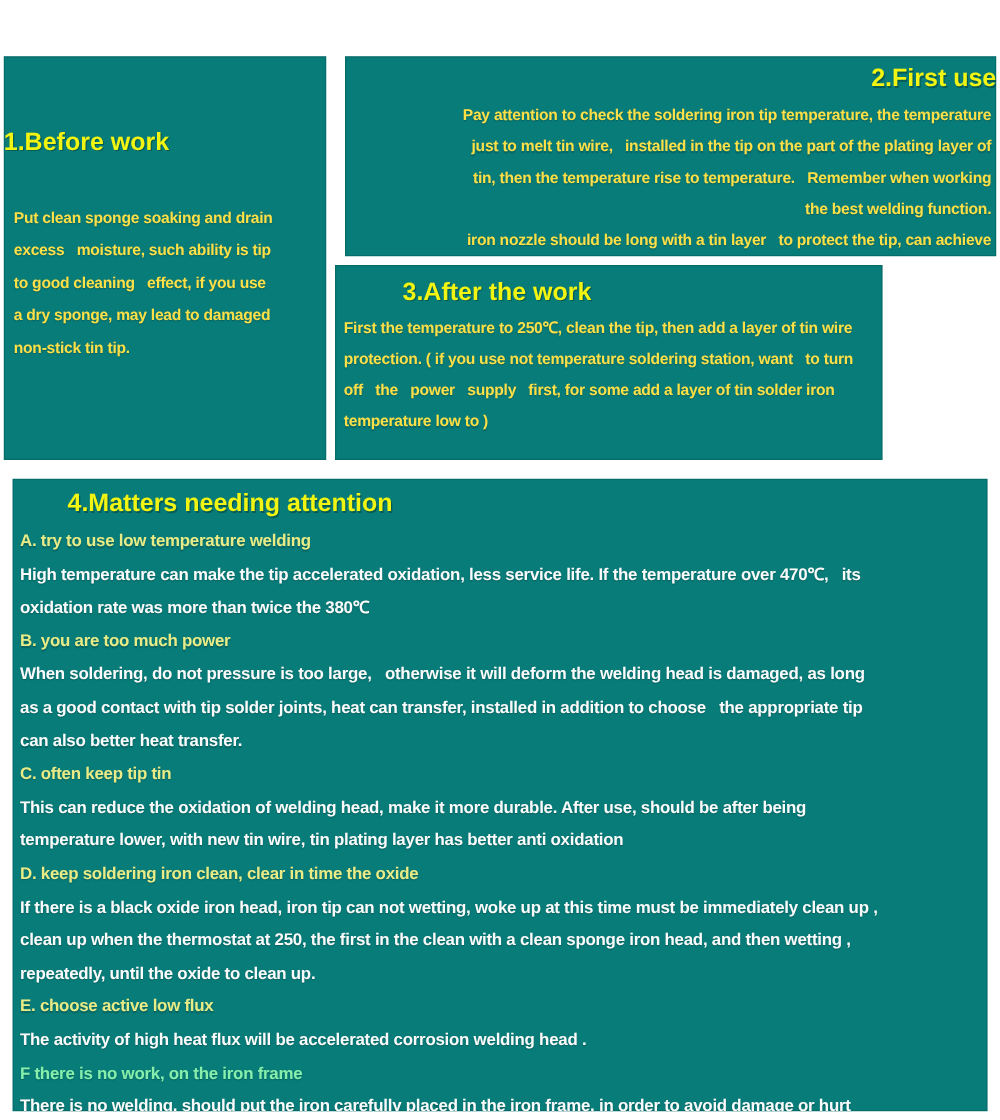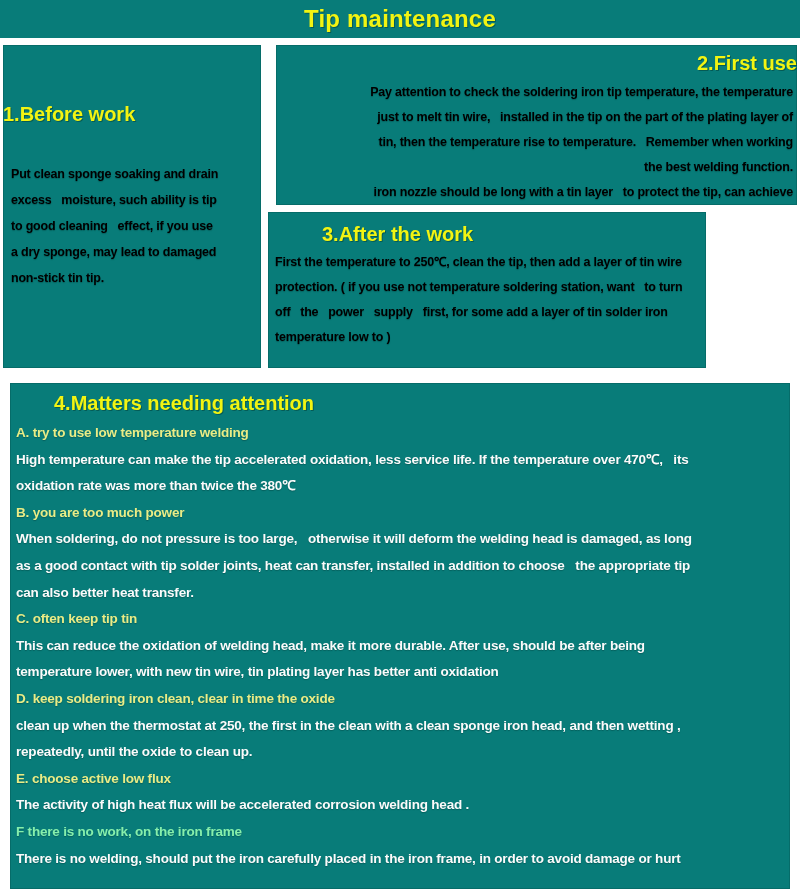--- a/index.html
+++ b/index.html
@@ -55,21 +55,21 @@
     color: #f2f412;
     text-shadow: 1px 1px 0 rgba(0,50,45,0.45);
   }
   .panel-before h2  { margin-top: 56px; text-align: left; line-height: 26px; }
   .panel-first h2   { margin: 6px 0 0 48px; }
   .panel-after h2   { margin: 10px 0 0 54px; }
   .panel-matters h2 { margin: 7px 0 0 44px; line-height: 26px; }
 
   .body-text .tl {
     white-space: pre;
-    color: #000000;
+    color: #fde047;
     text-shadow: 0 1px 1px rgba(0,45,42,0.35);
   }
   .panel-before .body-text {
     margin: 34px 6px 0 8px;
     font-size: 12.5px;
     line-height: 26px;
     letter-spacing: -0.2px;
   }
   .panel-first .body-text {
     margin: 5px 4px 0 7px;
@@ -99,23 +99,20 @@
     white-space: pre;
     color: #fbfbfb;
     text-shadow: 0 1px 1px rgba(0,45,42,0.35);
   }
 </style>
 </head>
 <body>
 
 <div class="page">
 
-  <header class="banner">
-    <h1>Tip maintenance</h1>
-  </header>
 
   <section class="panel panel-before">
     <h2>1.Before work</h2>
     <div class="body-text">
         <div class="tl">Put clean sponge soaking and drain</div>
         <div class="tl">excess   moisture, such ability is tip</div>
         <div class="tl">to good cleaning   effect, if you use</div>
         <div class="tl">a dry sponge, may lead to damaged</div>
         <div class="tl">non-stick tin tip.</div>
       </div>
@@ -149,20 +146,21 @@
         <div class="tl">High temperature can make the tip accelerated oxidation, less service life. If the temperature over 470℃,   its</div>
         <div class="tl">oxidation rate was more than twice the 380℃</div>
         <div class="sub-heading">B. you are too much power</div>
         <div class="tl">When soldering, do not pressure is too large,   otherwise it will deform the welding head is damaged, as long</div>
         <div class="tl">as a good contact with tip solder joints, heat can transfer, installed in addition to choose   the appropriate tip</div>
         <div class="tl">can also better heat transfer.</div>
         <div class="sub-heading">C. often keep tip tin</div>
         <div class="tl">This can reduce the oxidation of welding head, make it more durable. After use, should be after being</div>
         <div class="tl">temperature lower, with new tin wire, tin plating layer has better anti oxidation</div>
         <div class="sub-heading">D. keep soldering iron clean, clear in time the oxide</div>
+        <div class="tl">If there is a black oxide iron head, iron tip can not wetting, woke up at this time must be immediately clean up ,</div>
         <div class="tl">clean up when the thermostat at 250, the first in the clean with a clean sponge iron head, and then wetting ,</div>
         <div class="tl">repeatedly, until the oxide to clean up.</div>
         <div class="sub-heading">E. choose active low flux</div>
         <div class="tl">The activity of high heat flux will be accelerated corrosion welding head .</div>
         <div class="sub-heading white">F there is no work, on the iron frame</div>
         <div class="tl">There is no welding, should put the iron carefully placed in the iron frame, in order to avoid damage or hurt</div>
       </div>
   </section>
 
 </div>

